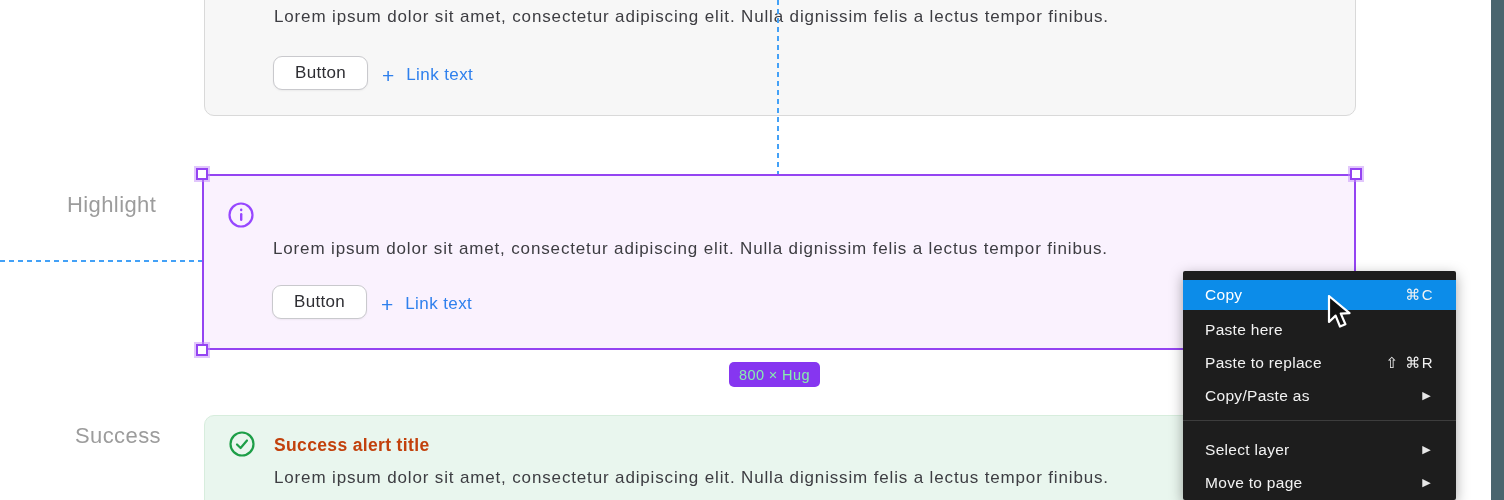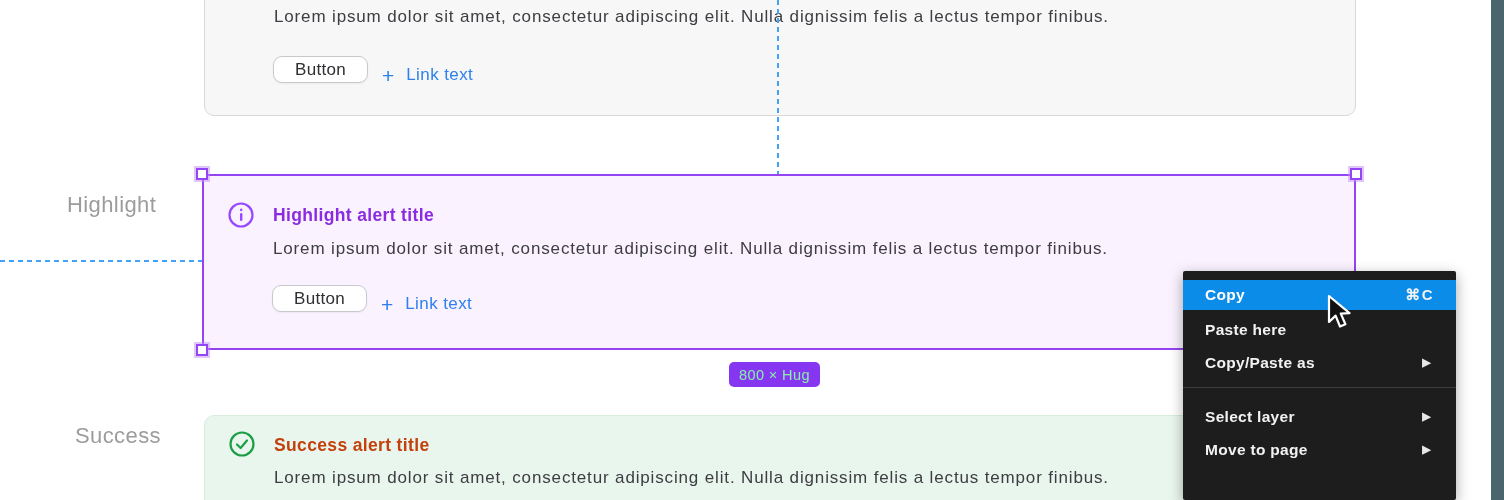--- a/index.html
+++ b/index.html
@@ -15,21 +15,21 @@
   .card{position:absolute;}
   .body-text{
     position:absolute;font-size:17px;color:#3d3d42;letter-spacing:0.85px;
     white-space:nowrap;line-height:20px;
   }
   .alert-title{
     position:absolute;font-size:17.5px;font-weight:bold;letter-spacing:0.35px;
     white-space:nowrap;line-height:20px;
   }
   .ui-button{
-    position:absolute;width:95px;height:27px;background:#ffffff;
+    position:absolute;width:95px;height:34px;background:#ffffff;
     border:1px solid #c9c9cd;border-radius:9px;display:flex;align-items:center;
     justify-content:center;font-size:17px;color:#2e2e33;letter-spacing:0.3px;
     box-shadow:0 1px 2px rgba(0,0,0,0.05);cursor:default;
   }
   .link-group{
     position:absolute;height:38px;display:flex;align-items:center;gap:12px;
     color:#2f80ed;cursor:default;
   }
   .link-plus{font-size:21px;font-weight:400;line-height:1;}
   .link-label{font-size:17px;font-weight:500;letter-spacing:0.4px;}
@@ -76,21 +76,21 @@
   .size-badge{
     position:absolute;left:729px;top:362px;height:25px;padding:0 10px;z-index:25;
     background:#8636f0;border-radius:5px;color:#86efac;font-size:14.5px;
     font-weight:500;letter-spacing:0.4px;display:inline-flex;align-items:center;
   }
 
   
   .context-menu{
     position:absolute;left:1183px;top:271px;width:273px;height:229px;z-index:40;
     background:#1d1d1d;border-radius:2px;padding-top:9px;
-    box-shadow:0 4px 14px rgba(0,0,0,0.35);overflow:hidden;font-weight:bold;
+    box-shadow:0 4px 14px rgba(0,0,0,0.35);overflow:hidden;
   }
   .menu-row{
     height:33px;padding:0 22px;display:flex;align-items:center;
     justify-content:space-between;color:#f2f2f2;font-size:15.5px;
     letter-spacing:0.3px;cursor:default;white-space:nowrap;
   }
   .menu-row.active{background:#0c8ce9;color:#ffffff;height:30px;margin-bottom:3px;}
   .menu-shortcut{font-size:15px;color:#f2f2f2;letter-spacing:1.5px;}
   .menu-arrow{font-size:11px;color:#e8e8e8;margin-right:3px;}
   .menu-separator{height:1px;background:#3d3d3d;margin:8px 0 12px 0;}
@@ -119,21 +119,20 @@
 
   <div class="side-label" style="left:67px;top:192px;">Highlight</div>
   <div class="side-label" style="left:75px;top:423px;text-align:center;">Success</div>
 
   <div class="card highlight-card">
     <svg class="icon-circle" style="left:24px;top:26px;" viewBox="0 0 26 26">
       <circle cx="13" cy="13" r="11.5" fill="none" stroke="#9747ff" stroke-width="2.2"></circle>
       <rect x="12" y="11" width="2.4" height="8" rx="1.2" fill="#9747ff"></rect>
       <rect x="12" y="6.6" width="2.4" height="2.6" rx="1.2" fill="#9747ff"></rect>
     </svg>
-    <div class="alert-title" style="left:69px;top:29px;color:#8b2be0;">Highlight alert title</div>
     <div class="body-text" style="left:69px;top:63px;">Lorem ipsum dolor sit amet, consectetur adipiscing elit. Nulla dignissim felis a lectus tempor finibus.</div>
     <div class="ui-button" style="left:68px;top:109px;">
       <span>Button</span>
     </div>
     <div class="link-group" style="left:177px;top:109px;">
       <span class="link-plus">+</span>
       <span class="link-label">Link text</span>
     </div>
   </div>
 
@@ -156,20 +155,24 @@
   <div class="context-menu">
     <div class="menu-row active">
       <span>Copy</span>
       <span class="menu-shortcut">⌘C</span>
     </div>
     <div class="menu-row">
       <span>Paste here</span>
       <span class="menu-shortcut"></span>
     </div>
     <div class="menu-row">
+      <span>Paste to replace</span>
+      <span class="menu-shortcut">⇧ ⌘R</span>
+    </div>
+    <div class="menu-row">
       <span>Copy/Paste as</span>
       <span class="menu-arrow">▶</span>
     </div>
     <div class="menu-separator"></div>
     <div class="menu-row">
       <span>Select layer</span>
       <span class="menu-arrow">▶</span>
     </div>
     <div class="menu-row">
       <span>Move to page</span>

